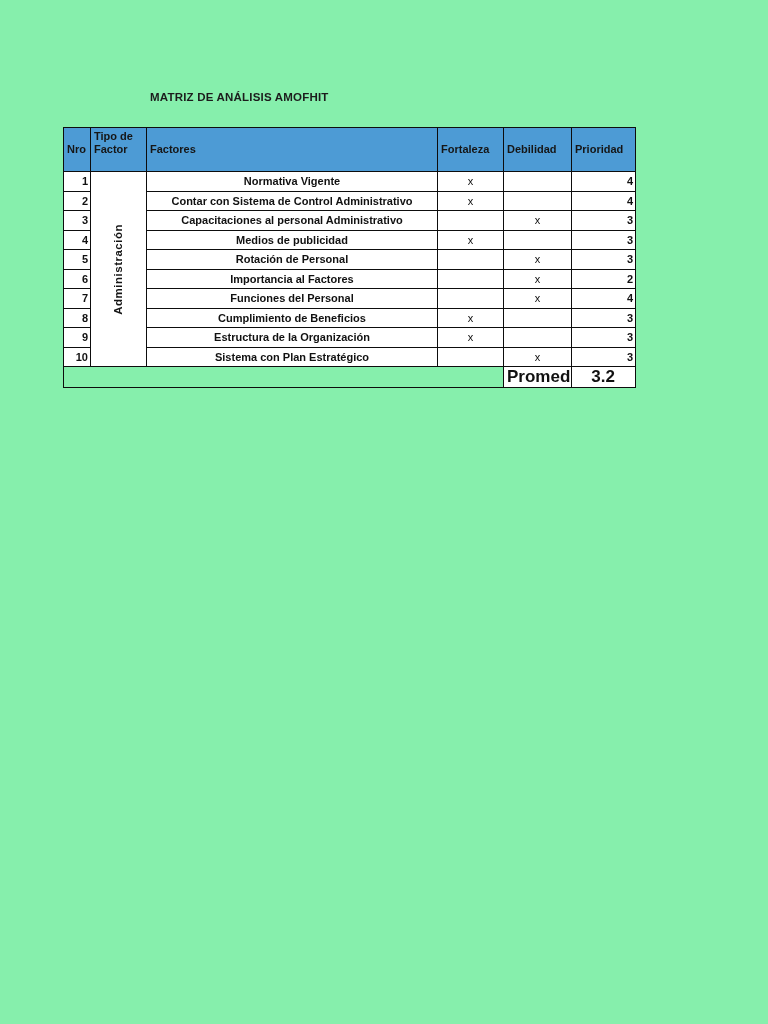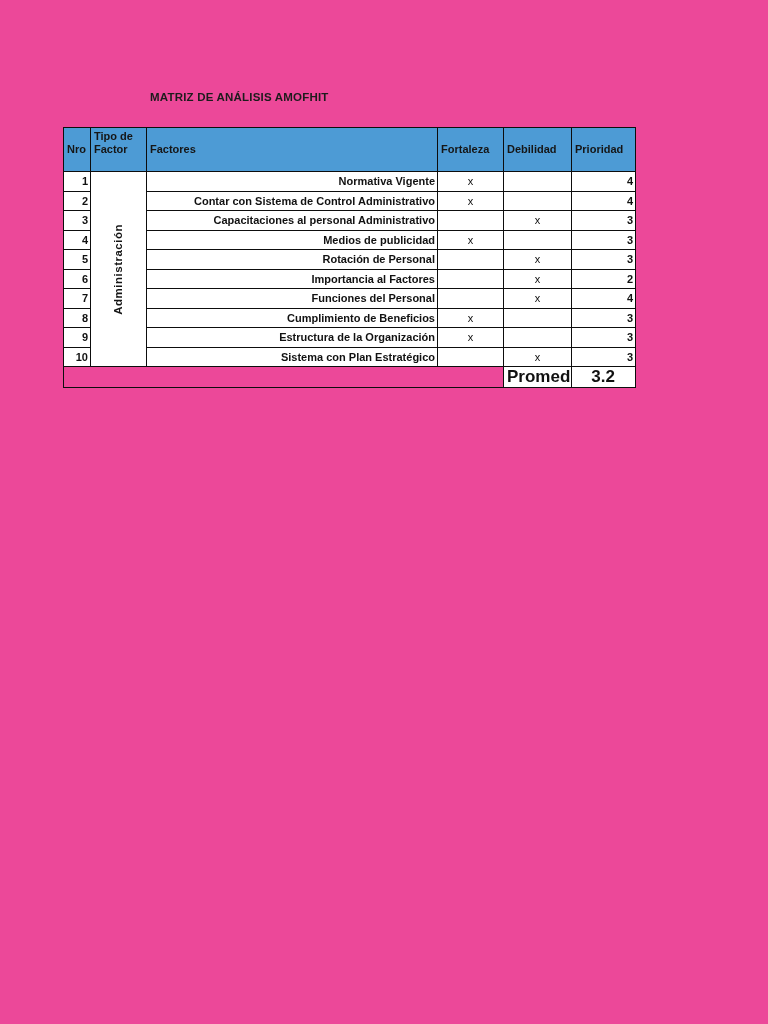--- a/index.html
+++ b/index.html
@@ -3,21 +3,21 @@
 <meta charset="utf-8">
 <style>
   * { margin: 0; padding: 0; box-sizing: border-box; }
   html, body { width: 768px; height: 1024px; }
   body {
     background: #ffffff;
     font-family: "Liberation Sans", sans-serif;
     position: relative;
     color: #111111;
   }
-  .page { position: absolute; inset: 0; background: #ec4899; }
+  .page { position: absolute; inset: 0; background: #86efac; }
 
   .doc-title {
     position: absolute;
     left: 150px;
     top: 91px;
     font-size: 11.5px;
     font-weight: bold;
     letter-spacing: 0.2px;
     color: #1c1c1c;
     white-space: nowrap;
@@ -50,21 +50,21 @@
   }
   tr.data { height: 19.5px; }
   tr.data td {
     font-size: 11px;
     line-height: 1;
     padding: 1px 2px;
     vertical-align: middle;
     background: #ffffff;
   }
   td.c-nro   { text-align: right; font-weight: bold; padding-right: 3px; }
-  td.c-fact  { text-align: right;  font-weight: bold; padding-left: 3px; white-space: nowrap; }
+  td.c-fact  { text-align: center;  font-weight: bold; padding-left: 3px; white-space: nowrap; }
   td.c-mark  { text-align: center; font-weight: normal; font-size: 10.5px; }
   td.c-prio  { text-align: right; font-weight: bold; padding-right: 3px; }
 
   td.c-group {
     text-align: center;
     vertical-align: middle;
     background: #ffffff;
   }
   td.c-group .vtext {
     writing-mode: vertical-rl;

